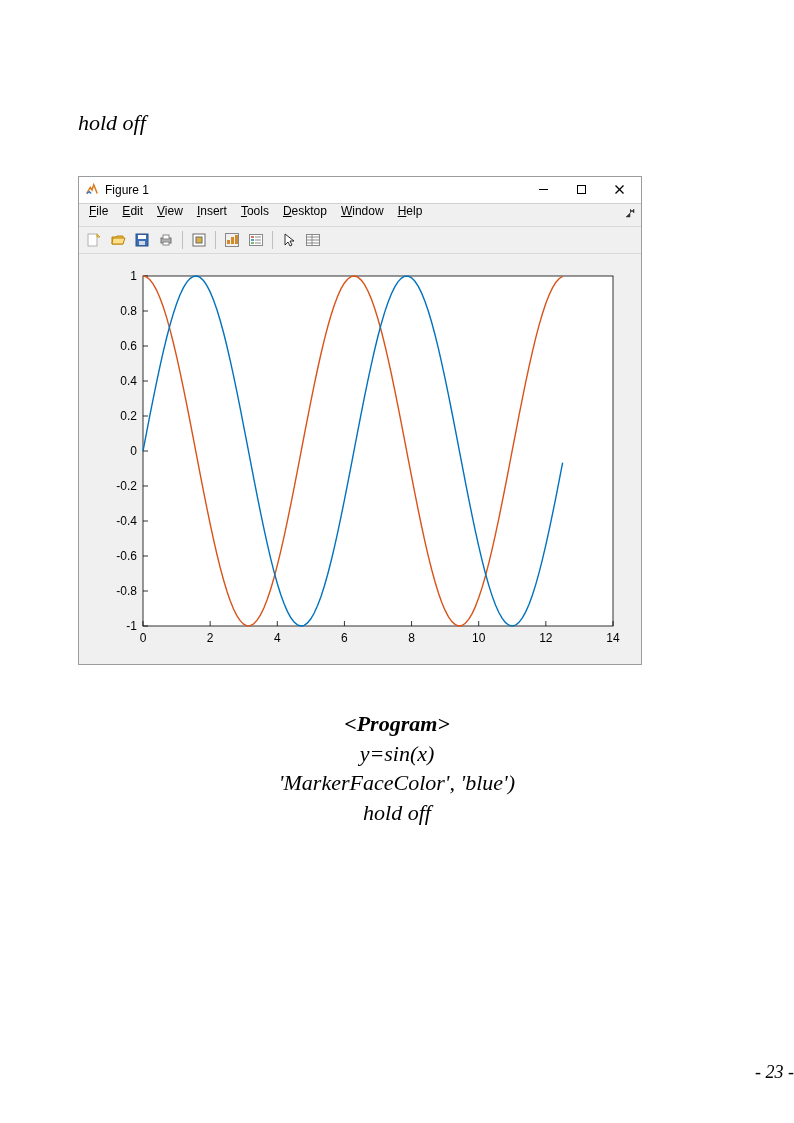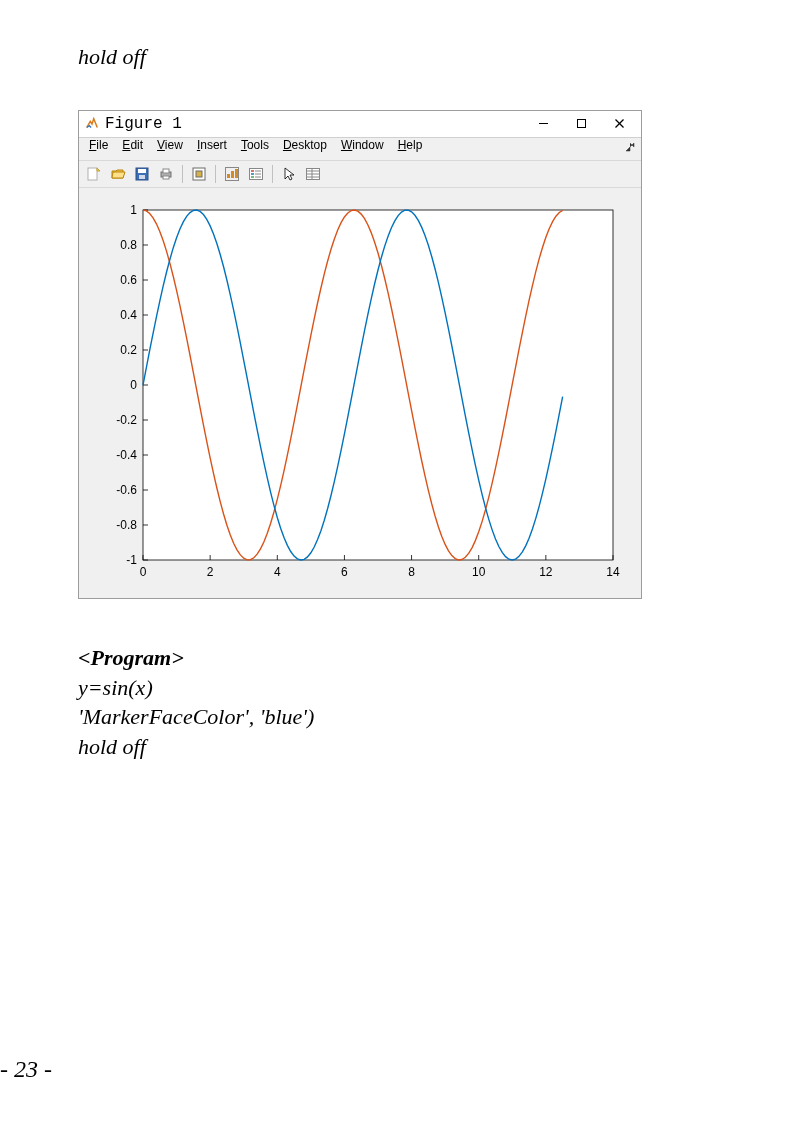--- a/index.html
+++ b/index.html
@@ -9,21 +9,21 @@
     height: 1123px;
     background: #ffffff;
     font-family: Georgia, 'Times New Roman', serif;
     color: #000;
   }
   .page {
     position: relative;
     width: 794px;
     height: 1123px;
     box-sizing: border-box;
-    padding: 44px 78px 0 78px;
+    padding: 110px 78px 0 78px;
   }
   .hold-off {
     font-style: italic;
     font-size: 22px;
     margin-bottom: 40px;
   }
   
   .figwin {
     width: 562px;
     border: 1px solid #9c9c9c;
@@ -37,22 +37,22 @@
     align-items: center;
     padding: 0 6px;
     border-bottom: 1px solid #d0d0d0;
   }
   .titlebar .app-icon {
     width: 14px; height: 14px;
     margin-right: 6px;
     display: inline-flex;
   }
   .titlebar .title-text {
-    font-family: Liberation Mono, monospace;
-    font-size: 16px;
+    font-family: Liberation Sans, sans-serif;
+    font-size: 12px;
     flex: 1;
   }
   .winbtns { display: flex; gap: 14px; padding-right: 4px;}
   .winbtn { width: 24px; text-align: center; font-family: "Segoe UI", sans-serif; font-size: 13px; }
   .menubar {
     height: 22px;
     background: #f0f0f0;
     display: flex;
     align-items: flex-start;
     gap: 14px;
@@ -90,30 +90,31 @@
     height: 410px;
     position: relative;
   }
   .plot-area svg { display: block; }
   
   .codeblock {
     margin-top: 44px;
     font-size: 22px;
     font-style: italic;
     line-height: 1.35;
+    text-align: center;
   }
   .codeblock .heading { font-weight: bold; font-style: italic; }
   .codeblock .wide { letter-spacing: 2.4px; }
   .pagenum {
     position: absolute;
     left: 0; right: 0;
     bottom: 40px;
-    text-align: left;
+    text-align: right;
     font-style: italic;
-    font-size: 24px;
+    font-size: 18px;
   }
 </style>
 </head>
 <body>
 
 <div class="page">
 
   <div class="hold-off">hold off</div>
 
   <div class="figwin">

